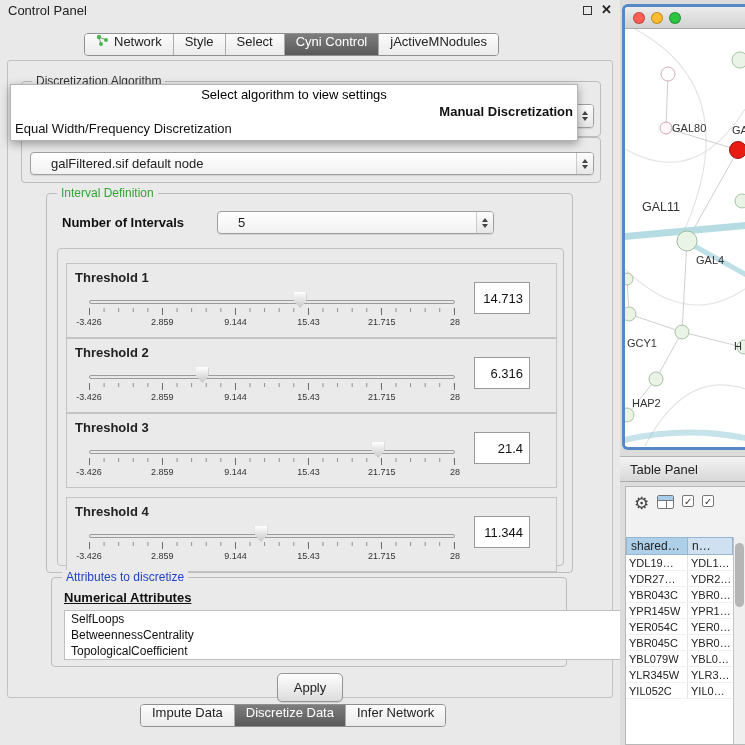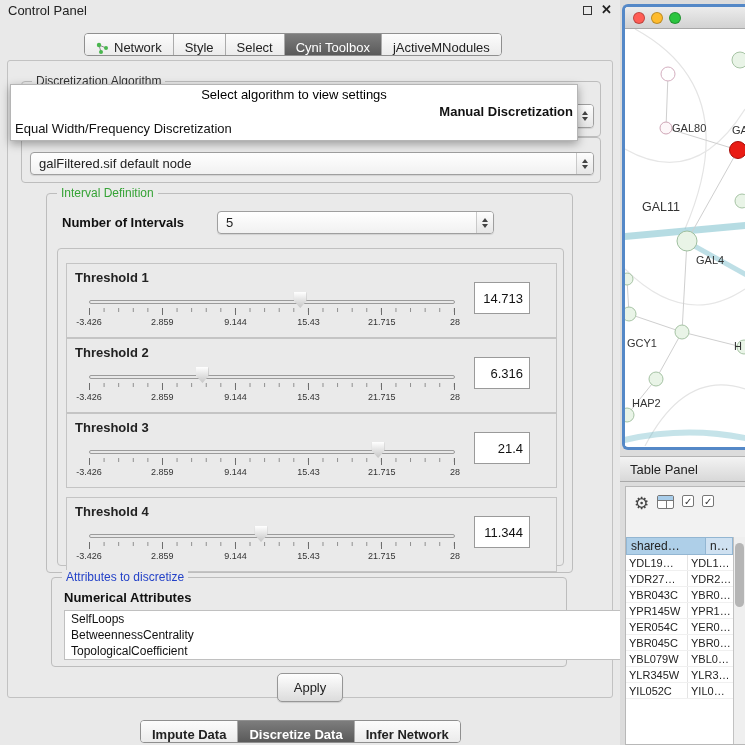--- a/index.html
+++ b/index.html
@@ -7,32 +7,32 @@
   body{font-family:"Liberation Sans",sans-serif;background:#e3e3e3;position:relative;overflow:hidden;color:#222;}
 
   
   .control-panel{position:absolute;left:0;top:0;width:620px;height:745px;background:#e9e9e9;}
   .titlebar{position:absolute;left:0;top:0;width:100%;height:20px;display:flex;align-items:center;padding:0 8px;font-size:13px;}
   .tb-icons{margin-left:auto;display:flex;align-items:center;gap:9px;}
   .float-ico{width:9px;height:9px;border:1.5px solid #333;display:inline-block;}
   .close-ico{font-size:13px;font-weight:bold;color:#222;line-height:10px;}
 
   .tabstrip{position:absolute;display:flex;height:23px;border:1px solid #8f8f8f;border-radius:4px;overflow:hidden;background:#f5f5f5;}
-  .tab{display:flex;align-items:flex-end;gap:5px;padding:0 11px;font-size:13px;color:#222;border-right:1px solid #ababab;background:linear-gradient(#fcfcfc,#ebebeb);white-space:nowrap;}
+  .tab{display:flex;align-items:flex-start;gap:5px;padding:0 11px;font-size:13px;color:#222;border-right:1px solid #ababab;background:linear-gradient(#fcfcfc,#ebebeb);white-space:nowrap;}
   .tab:last-child{border-right:none;}
   .tab.active{background:linear-gradient(#7d7d7d,var(--tab-active,#5a5a5a));color:#fff;}
 
   .main-box{position:absolute;left:7px;top:60px;width:606px;height:638px;border:1px solid #c2c2c2;border-radius:3px;background:#eaeaea;}
 
   .group{position:absolute;border:1px solid #bdbdbd;border-radius:4px;}
   .gtitle{position:absolute;top:-8px;left:10px;background:#eaeaea;padding:0 4px;font-size:12px;color:#333;line-height:15px;white-space:nowrap;}
   .gtitle.green{color:var(--title-green,#36a336);}
   .gtitle.blue{color:var(--title-blue,#2442c8);}
 
-  .combo{position:absolute;background:linear-gradient(#ffffff,#f1f1f1);border:1px solid #9f9f9f;border-radius:4px;display:flex;align-items:center;font-size:13px;color:#222;padding-left:8px;box-shadow:0 1px 1px rgba(0,0,0,.1);}
+  .combo{position:absolute;background:linear-gradient(#ffffff,#f1f1f1);border:1px solid #9f9f9f;border-radius:4px;display:flex;align-items:center;font-size:13px;color:#222;padding-left:20px;box-shadow:0 1px 1px rgba(0,0,0,.1);}
   .stepper{margin-left:auto;width:17px;align-self:stretch;display:flex;flex-direction:column;align-items:center;justify-content:center;border-left:1px solid #c9c9c9;background:linear-gradient(#fdfdfd,#e6e6e6);border-radius:0 3px 3px 0;}
   .sar{width:0;height:0;display:block;}
   .sar.up{border-left:3.5px solid transparent;border-right:3.5px solid transparent;border-bottom:4px solid #444;margin-bottom:2px;}
   .sar.dn{border-left:3.5px solid transparent;border-right:3.5px solid transparent;border-top:4px solid #444;}
 
   .popup{position:absolute;left:10px;top:84px;width:568px;background:#fff;border:1px solid #b5b5b5;box-shadow:0 3px 9px rgba(0,0,0,.35);z-index:60;padding-bottom:3px;}
   .popup .ph{color:#000000;text-align:center;font-size:13px;padding:2px 0 1px;}
   .popup .item{font-size:13px;padding:1px 4px;color:#111;}
   .popup .item.bold{font-weight:bold;text-align:right;}
 
@@ -71,21 +71,21 @@
   .table-card{position:absolute;left:5px;top:486px;width:120px;height:259px;background:#f2f2f2;border:1px solid #b8b8b8;border-right:none;overflow:hidden;}
   .t-toolbar{position:absolute;left:0;top:0;width:100%;height:50px;display:flex;align-items:flex-start;gap:8px;padding:8px 0 0 8px;}
   .gear{font-size:17px;line-height:17px;color:#444;}
   .cols-icon{width:17px;height:14px;border:1px solid #777;background:#fff;position:relative;border-radius:2px;}
   .cols-icon:before{content:"";position:absolute;left:50%;top:0;bottom:0;width:1px;background:#777;}
   .cols-icon:after{content:"";position:absolute;left:0;right:0;top:0;height:4px;background:#a8cdea;border-bottom:1px solid #777;}
   .chk{width:12px;height:12px;border:1px solid #777;background:#fff;font-size:10px;line-height:11px;text-align:center;color:#333;border-radius:2px;}
   .grid{position:absolute;left:0;top:50px;right:12px;bottom:0;background:#fff;}
   .grid-h{display:flex;height:18px;font-size:12px;}
   .grid-h .hc{display:flex;align-items:center;padding-left:4px;border:1px solid #93b6d2;white-space:nowrap;overflow:hidden;}
-  .grid-h .hc1{width:80px;background:var(--header-blue,#aecfe8);}
+  .grid-h .hc1{width:62px;background:var(--header-blue,#aecfe8);}
   .grid-h .hc2{flex:1;background:#cfe1f1;border-left:none;}
   .trow{display:flex;height:16px;font-size:11px;background:#fff;border-bottom:1px solid #f0f0f0;}
   .trow .c1{width:62px;padding-left:3px;border-right:1px solid #e4e4e4;display:flex;align-items:center;white-space:nowrap;overflow:hidden;}
   .trow .c2{flex:1;padding-left:3px;display:flex;align-items:center;white-space:nowrap;overflow:hidden;}
   .grid-scroll{position:absolute;right:0;top:50px;bottom:0;width:12px;background:#efefef;border-left:1px solid #c2c2c2;}
 </style>
 </head>
 <body>
 
 <div class="control-panel">
@@ -109,21 +109,21 @@
       </svg>
       <span>Network</span>
     </div>
     <div class="tab">
         <span>Style</span>
       </div>
     <div class="tab">
         <span>Select</span>
       </div>
     <div class="tab active">
-        <span>Cyni Toolbox</span>
+        <span>Cyni Control</span>
       </div>
     <div class="tab">
         <span>jActiveMNodules</span>
       </div>
   </div>
 
   <div class="main-box">
 
     <div class="group" style="left:13px;top:20px;width:580px;height:56px;">
       <span class="gtitle">Discretization Algorithm</span>
@@ -234,41 +234,41 @@
             </div>
           </div>
           <div class="valbox">11.344</div>
         </div>
 
       </div>
     </div>
 
     <div class="group" style="left:43px;top:516px;width:516px;height:90px;">
       <span class="gtitle blue">Attributes to discretize</span>
-      <span class="blabel" style="left:12px;top:12px;">Numerical Attributes</span>
+      <span class="blabel" style="left:12px;top:12px;text-decoration:underline;">Numerical Attributes</span>
       <div class="listbox" style="left:12px;top:32px;width:572px;height:50px;">
         <div class="list-item">SelfLoops</div>
         <div class="list-item">BetweennessCentrality</div>
         <div class="list-item">TopologicalCoefficient</div>
         <div class="vscroll">
             <div class="vthumb" style="top:2px;height:28px;"></div>
           </div>
       </div>
     </div>
 
     <div class="apply-btn">Apply</div>
   </div>
 
   <div class="popup">
     <div class="ph">Select algorithm to view settings</div>
     <div class="item bold">Manual Discretization</div>
     <div class="item">Equal Width/Frequency Discretization</div>
   </div>
 
-  <div class="tabstrip" style="left:140px;top:720px;font-weight:bold;">
+  <div class="tabstrip" style="left:140px;top:704px;">
     <div class="tab">
         <span>Impute Data</span>
       </div>
     <div class="tab active">
         <span>Discretize Data</span>
       </div>
     <div class="tab">
         <span>Infer Network</span>
       </div>
   </div>

